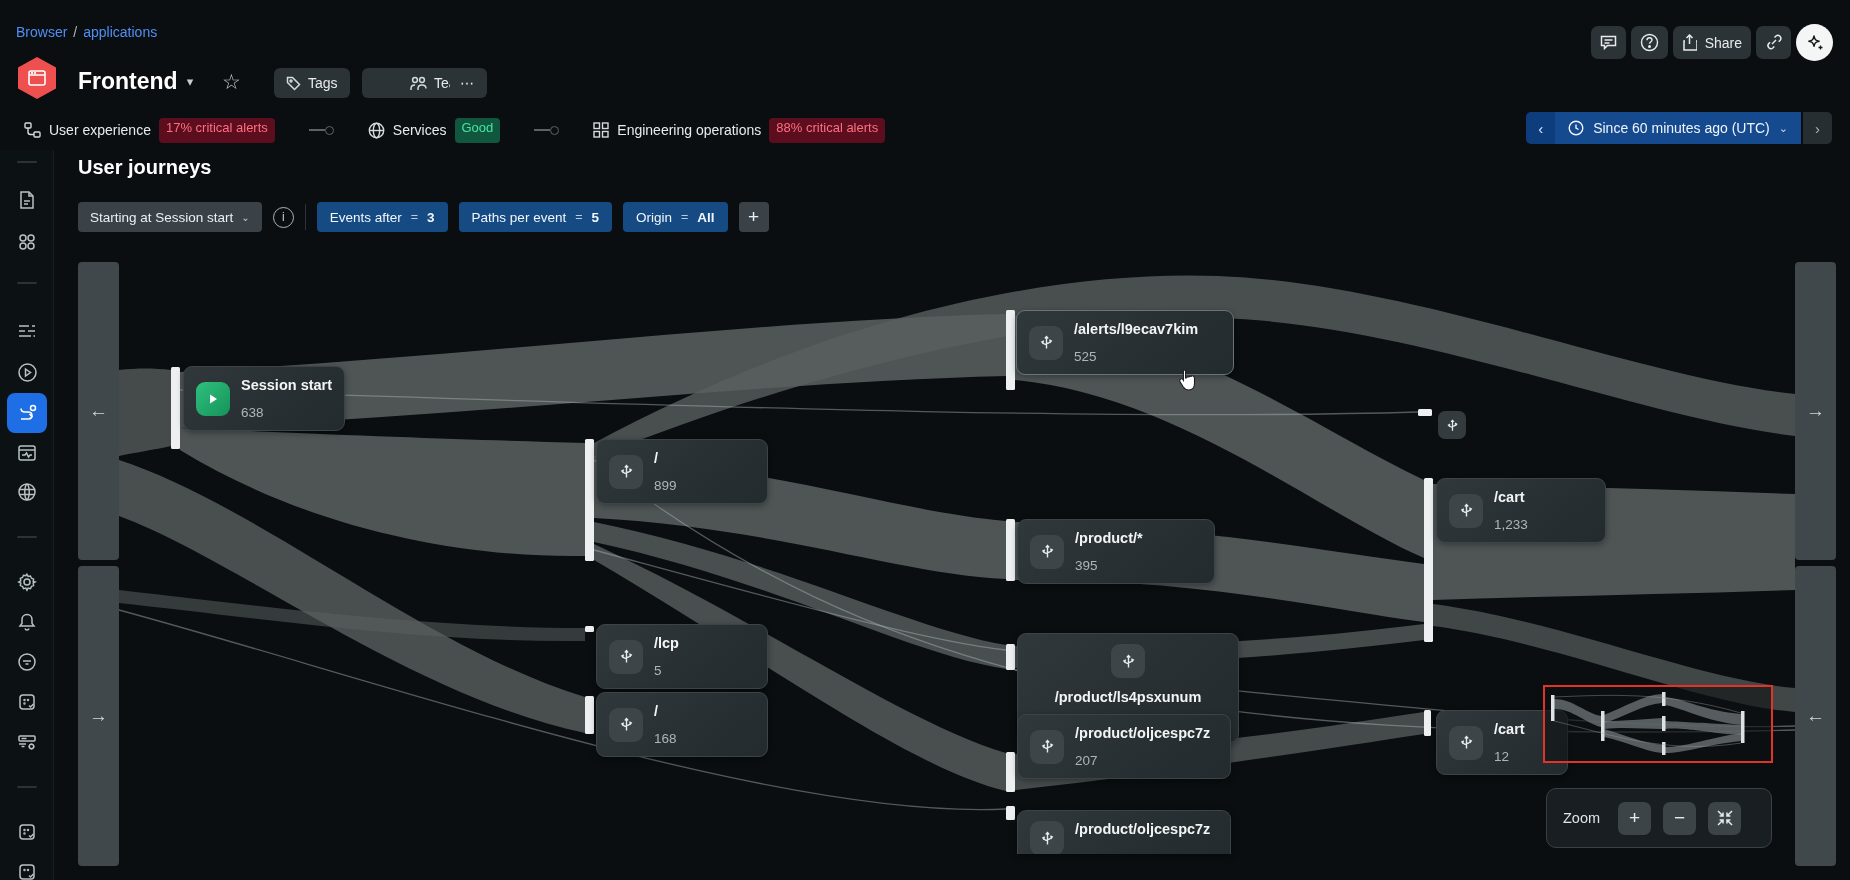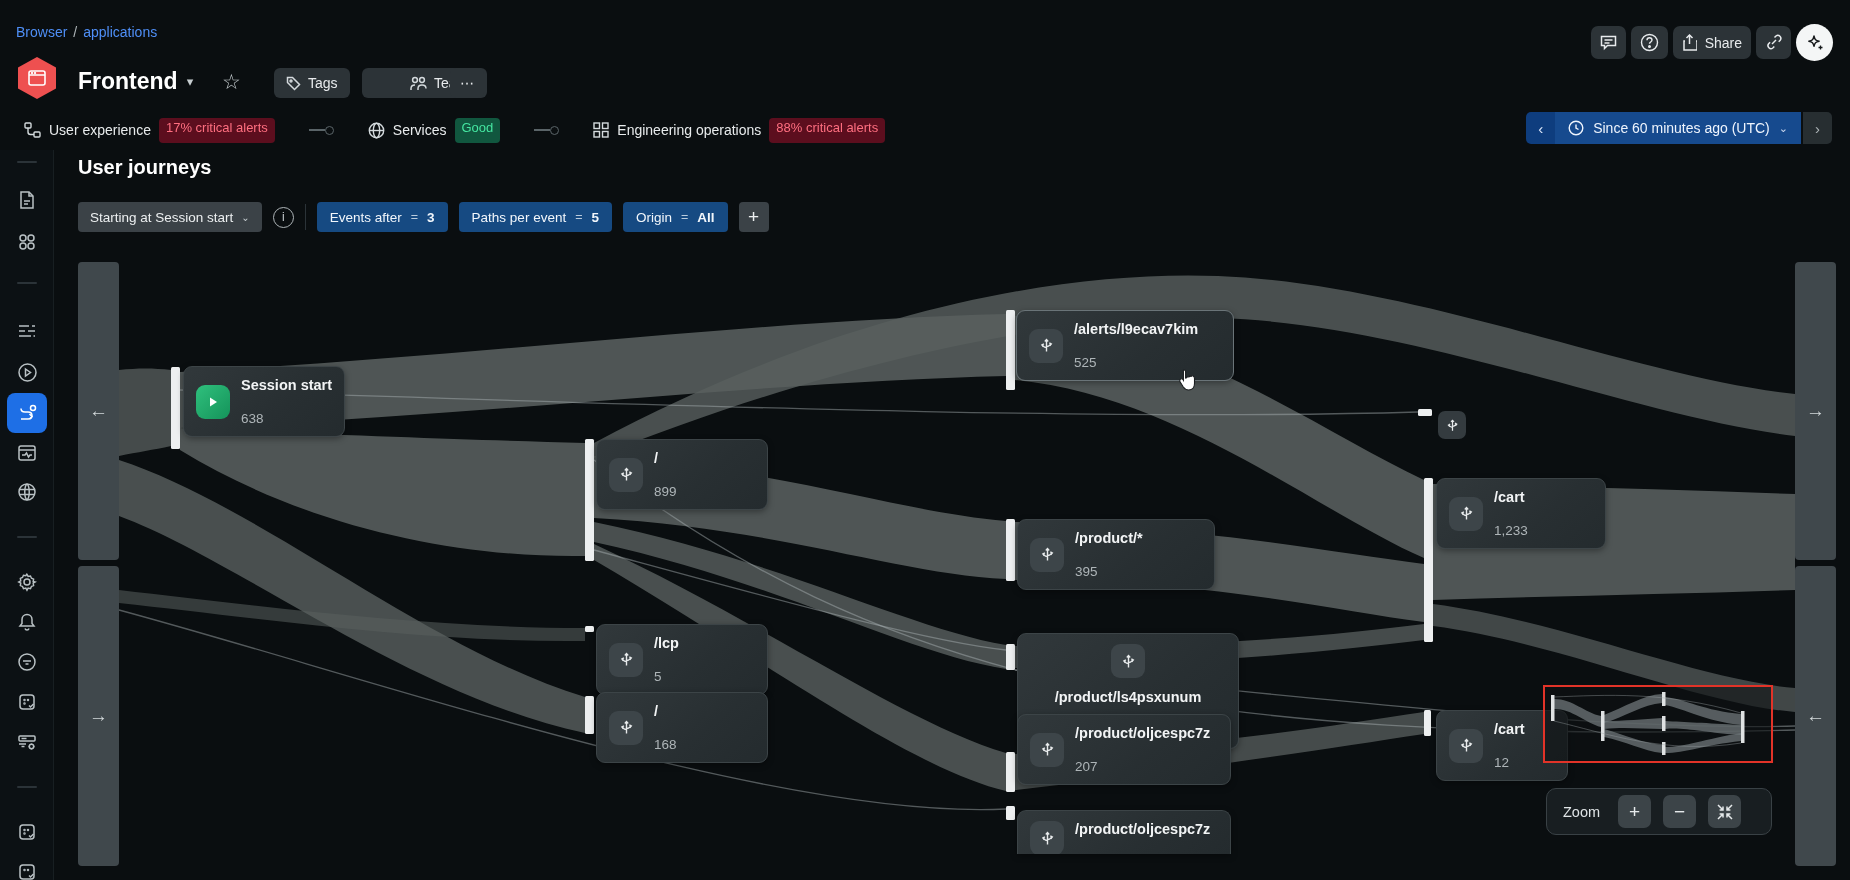--- a/index.html
+++ b/index.html
@@ -84,21 +84,21 @@
 
   .node { position:absolute; z-index:4; background:linear-gradient(140deg,#31383b 0%,#282f32 60%,#242b2e 100%);
           border:1px solid #3c4447; border-radius:9px; display:flex; align-items:center; gap:11px;
           padding:10px 12px; cursor:pointer; box-shadow:0 2px 6px rgba(0,0,0,.35); }
   .node.hovered { border-color:#6a7478; }
   .node.clipped { height:44px; overflow:hidden; border-radius:9px 9px 0 0; border-bottom:none; align-items:flex-start; }
   .node-icon { width:34px; height:34px; border-radius:9px; background:#3d4549; flex:0 0 auto;
                display:flex; align-items:center; justify-content:center; }
   .node-icon.green { background:linear-gradient(135deg,#2fc07d,#15935a); }
   .node-title { font-size:14.5px; font-weight:700; color:#f2f4f5; white-space:nowrap; }
-  .node-value { font-size:13.5px; color:#aeb5b8; margin-top:18px; }
+  .node-value { font-size:13.5px; color:#aeb5b8; margin-top:12px; }
 
   .lone-node { position:absolute; z-index:4; width:28px; height:28px; border-radius:7px; background:#343b3f;
                display:flex; align-items:center; justify-content:center; cursor:pointer; }
 
   .minimap { position:absolute; z-index:6; border:2.5px solid #e23328; background:rgba(13,17,19,.6); cursor:grab; }
 
   .zoompanel { position:absolute; z-index:6; background:rgba(26,32,35,.92); border:1px solid #394145; border-radius:10px;
                display:flex; align-items:center; gap:12px; padding:0 16px; }
   .zoompanel .zlabel { font-size:14.5px; color:#dfe4e6; margin-right:6px; }
   .zbtn { width:33px; height:33px; background:#3c4448; border:none; border-radius:7px; color:#e6eaeb;
@@ -655,21 +655,21 @@
         <rect x="117" y="55" width="3.5" height="13"></rect>
         <rect x="196" y="24" width="3.5" height="32"></rect>
       </g>
       <g stroke="#9ba2a5" stroke-opacity="0.5" stroke-width="0.8" fill="none">
         <path d="M9,10 C60,8 120,4 196,26"></path>
         <path d="M9,34 C60,46 120,68 196,56"></path>
       </g>
     </svg>
   </div>
 
-  <div class="zoompanel" style="left:1468px; top:528px; width:226px; height:47px;">
+  <div class="zoompanel" style="left:1468px; top:528px; width:226px; height:60px;">
     <span class="zlabel">Zoom</span>
     <button class="zbtn">+</button>
     <button class="zbtn">−</button>
     <button class="zbtn">
       <svg width="16" height="16" viewBox="0 0 16 16" fill="none" stroke="#e6eaeb" stroke-width="1.5">
         <path d="M15 1 10 6M10 2.6V6h3.4"></path>
         <path d="M1 15l5-5M6 13.4V10H2.6"></path>
         <path d="M1 1l5 5M2.6 6H6V2.6"></path>
         <path d="M15 15l-5-5M13.4 10H10v3.4"></path>
       </svg>

